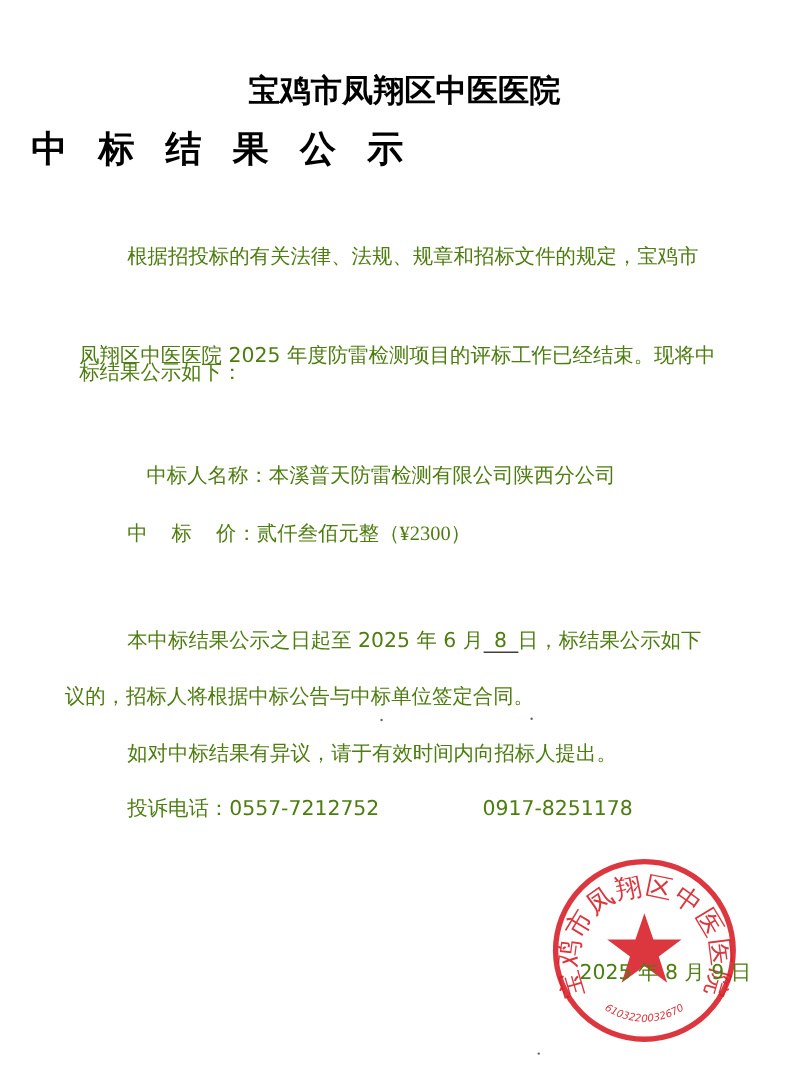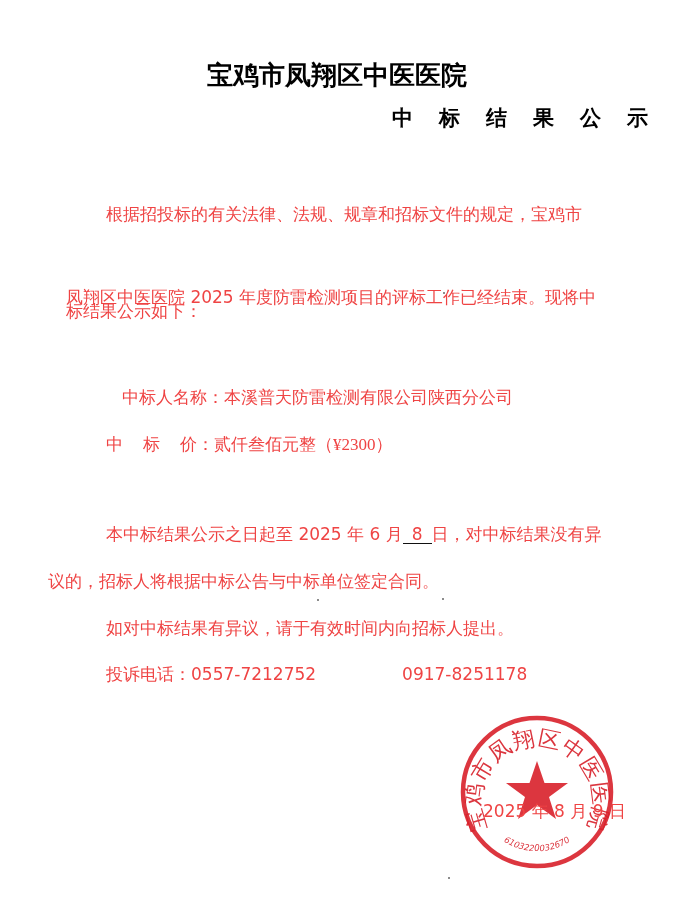--- a/index.html
+++ b/index.html
@@ -2,24 +2,24 @@
 <html><head>
   <meta charset="utf-8">
   <style>
     html, body { margin: 0; padding: 0; background: #ffffff; }
     body { width: 674px; height: 900px; position: relative; overflow: hidden;
            font-family: "DejaVu Sans", "Liberation Sans", sans-serif; color: #111; }
     .abs { position: absolute; white-space: nowrap; }
     .title1 { left: 0; width: 674px; top: 58px; text-align: center;
               font-family: "DejaVu Serif", "Liberation Serif", serif; font-weight: bold;
               font-size: 26px; letter-spacing: 0px; color: #000; }
-    .title2 { left: 0; width: 674px; top: 104px; text-align: right;
+    .title2 { left: 0; width: 674px; top: 104px; text-align: left;
               font-family: "DejaVu Sans", sans-serif; font-weight: bold;
-              font-size: 21px; letter-spacing: 26px; padding-left: 26px; box-sizing: border-box; color: #000; }
-    .body-text { font-size: 17px; line-height: 17px; color: #ef4444; }
+              font-size: 30px; letter-spacing: 26px; padding-left: 26px; box-sizing: border-box; color: #000; }
+    .body-text { font-size: 17px; line-height: 17px; color: #4d7c0f; }
     .u { display: inline-block; border-bottom: 1.5px solid #111; padding: 0 9px; line-height: 17px; }
     .gap { display: inline-block; width: 20px; }
     .gap2 { display: inline-block; width: 86px; }
     .stamp { position: absolute; left: 458px; top: 713px; width: 158px; height: 158px; }
     .speck { position: absolute; width: 2px; height: 2px; background: #666; border-radius: 1px; }
   </style>
 </head>
 <body>
 
 <div class="abs title1">宝鸡市凤翔区中医医院</div>
@@ -30,23 +30,23 @@
 <div class="abs body-text" style="left:66px; top:303px;">标结果公示如下：</div>
 
 <div class="abs body-text" style="left:122px; top:389px;">
   <span>中标人名称：</span><span>本溪普天防雷检测有限公司陕西分公司</span>
 </div>
 <div class="abs body-text" style="left:106px; top:436px;font-family:Liberation Serif, serif;">
   <span>中</span><span class="gap"></span><span>标</span><span class="gap"></span><span>价：</span><span>贰仟叁佰元整（¥2300）</span>
 </div>
 
 <div class="abs body-text" style="left:106px; top:526px;">
-  <span>本中标结果公示之日起至 2025 年 6 月</span><span class="u">8</span><span>日，对中标结果没有异</span>
+  <span>本中标结果公示之日起至 2025 年 6 月</span><span class="u">8</span><span>日，标结果公示如下</span>
 </div>
-<div class="abs body-text" style="left:48px; top:573px;text-align:center;">议的，招标人将根据中标公告与中标单位签定合同。</div>
+<div class="abs body-text" style="left:54px; top:573px;text-align:center;">议的，招标人将根据中标公告与中标单位签定合同。</div>
 <div class="abs body-text" style="left:106px; top:620px;">如对中标结果有异议，请于有效时间内向招标人提出。</div>
 
 <div class="abs body-text" style="left:106px; top:666px;">
   <span>投诉电话：</span><span>0557-7212752</span><span class="gap2"></span><span>0917-8251178</span>
 </div>
 
 <svg class="stamp" viewBox="0 0 158 158">
   <defs>
     <path id="sealArc" d="M 28 112 A 56 56 0 1 1 130 112"></path>
     <path id="codeArc" d="M 34 118 A 60 60 0 0 0 124 118"></path>

